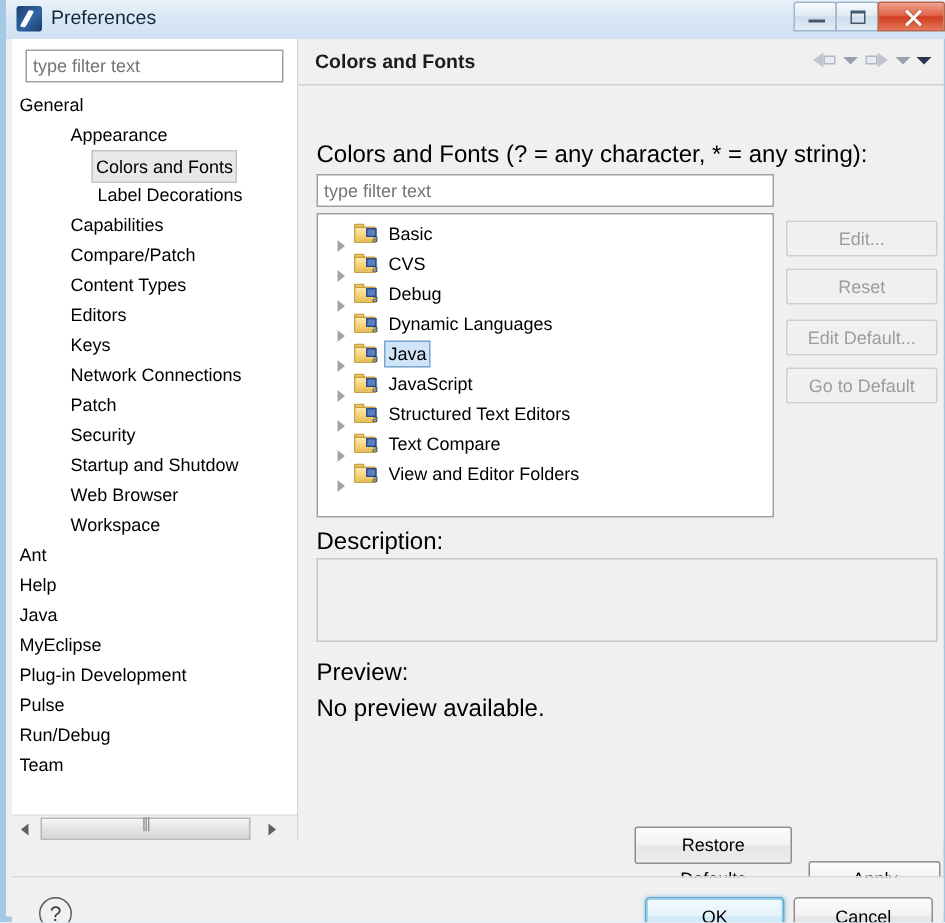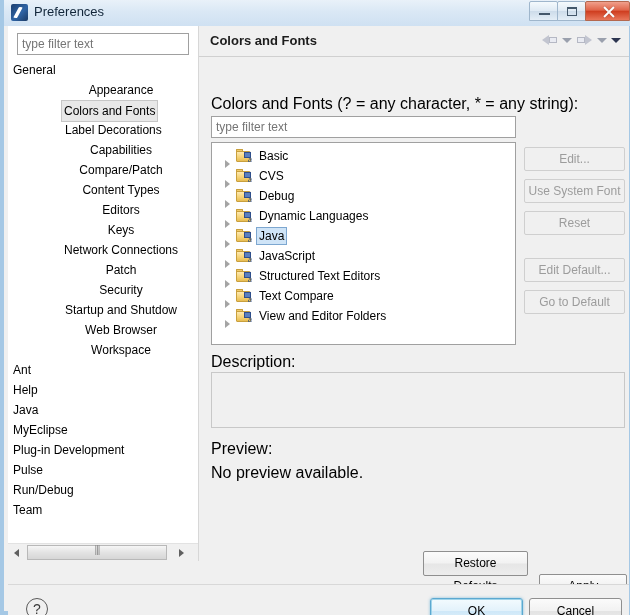--- a/index.html
+++ b/index.html
@@ -183,21 +183,21 @@
     line-height: 20px;
     font-size: 12px;
     color: #000;
     white-space: nowrap;
     padding-left: 2px;
   }
   .tnode .lbl {
     display: inline-block;
     padding: 0 3px;
   }
-  .tnode.lvl1 { padding-left: 36px; text-align: center; }
+  .tnode.lvl1 { padding-left: 36px; }
   .tnode.lvl2 { padding-left: 54px; }
   .tnode.sel .lbl {
     background: #e8e8e8;
     border: 1px solid #c6c6c6;
     padding: 0 2px;
     margin-left: -1px;
   }
   .hscroll {
     position: absolute;
     left: 0; bottom: 0;
@@ -413,21 +413,21 @@
     margin-bottom: 8px;
     border: 1px solid #cfcfcf;
     border-radius: 2px;
     background: #f0f0f0;
     color: #9c9c9c;
     font-family: "Liberation Sans", sans-serif;
     font-size: 12px;
     text-align: center;
     line-height: 22px;
   }
-  .sbtn.gap { margin-top: 23px; }
+  .sbtn.gap { margin-top: 10px; }
 
   .descbox {
     position: absolute;
     left: 203px; top: 346px;
     width: 414px; height: 56px;
     box-sizing: border-box;
     border: 1px solid #c8c8c8;
     background: #f0f0f0;
   }
 
@@ -701,21 +701,20 @@
               <span class="body"></span>
               <span class="sq"></span>
               <span class="aa">a</span>
             </span>
             <span class="ctext">View and Editor Folders</span>
           </div>
         </div>
 
       <div class="side-btns" id="side-buttons">
           <div class="sbtn">Edit...</div>
-          <div class="sbtn">Use System Font</div>
           <div class="sbtn">Reset</div>
           <div class="sbtn gap">Edit Default...</div>
           <div class="sbtn">Go to Default</div>
         </div>
 
       <div class="lbl-plain" style="left:203px;top:327px;">Description:</div>
       <div class="descbox"></div>
 
       <div class="lbl-plain" style="left:203px;top:414px;">Preview:</div>
       <div class="lbl-plain" style="left:203px;top:438px;">No preview available.</div>

